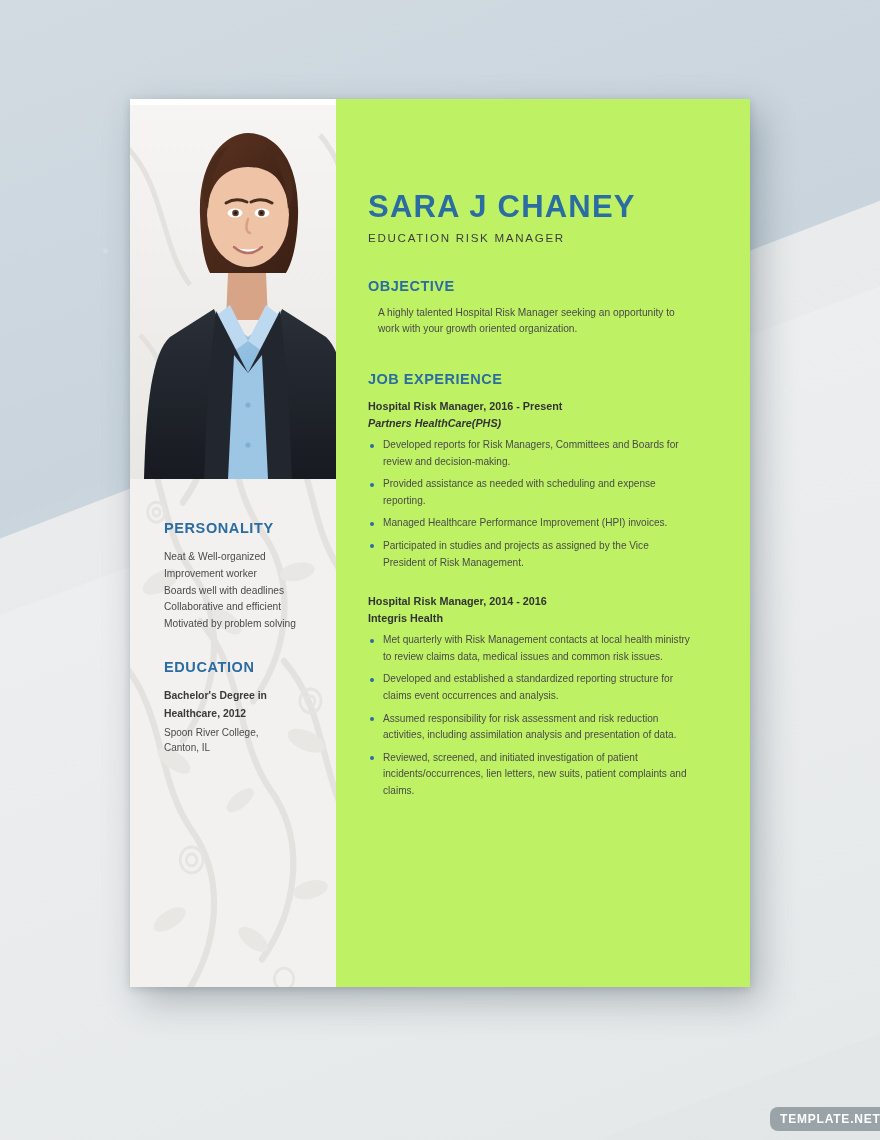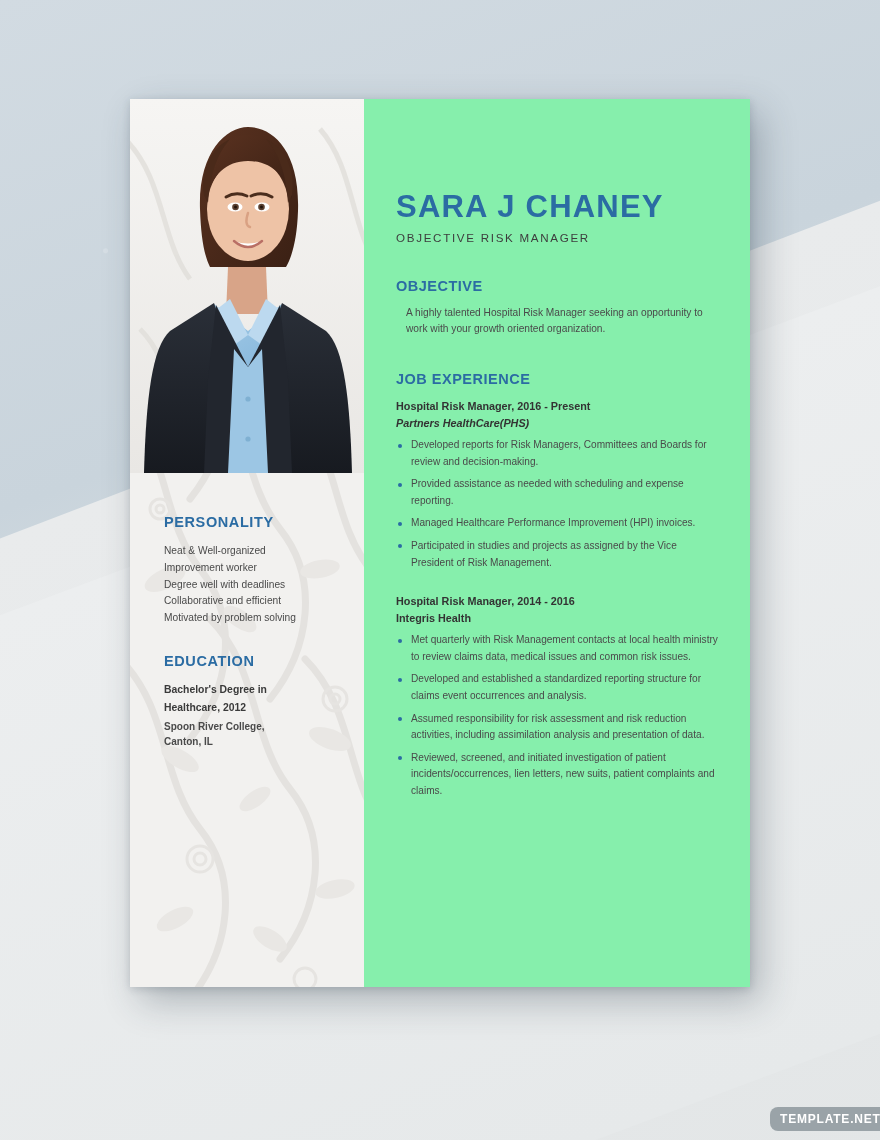--- a/index.html
+++ b/index.html
@@ -71,24 +71,25 @@
     width: 620px;
     height: 888px;
     background: #ffffff;
     box-shadow: 10px 14px 34px rgba(40,55,70,0.30), 0 2px 8px rgba(40,55,70,0.18);
     display: flex;
     overflow: hidden;
   }
 
   
   .left-col {
-    width: 234px;
+    width: 206px;
     background: #f1f0ee;
     position: relative;
     flex: none;
+    margin-top: 6px;
   }
   .floral {
     position: absolute;
     inset: 0;
     background-color: #f2f1ef;
     opacity: 1;
   }
   .floral svg { display: block; width: 100%; height: 100%; }
 
   .photo {
@@ -124,27 +125,26 @@
     color: #3a3a3a;
     font-size: 10.4px;
     line-height: 15.5px;
     font-weight: bold;
     margin-bottom: 3px;
   }
   .edu-sub {
     color: #4a4a4a;
     font-size: 10px;
     line-height: 15px;
-    font-weight: bold;
   }
 
   
   .right-col {
     flex: 1;
-    background: #86efac;
+    background: #bef264;
     position: relative;
     padding: 12px;
   }
   .right-inner {
     position: absolute;
     left: 32px;
     top: 90px;
     right: 26px;
   }
   .name {
@@ -352,39 +352,39 @@
           <circle cx="118" cy="340" r="2.6" fill="#7fb0d2"></circle>
         </g>
       </svg>
     </div>
 
     <div class="left-content">
 
       <div class="sec-title-left">PERSONALITY</div>
       <div class="left-line">Neat &amp; Well-organized</div>
       <div class="left-line">Improvement worker</div>
-      <div class="left-line">Degree well with deadlines</div>
+      <div class="left-line">Boards well with deadlines</div>
       <div class="left-line">Collaborative and efficient</div>
       <div class="left-line">Motivated by problem solving</div>
 
       <div class="block-gap"></div>
 
       <div class="sec-title-left">EDUCATION</div>
       <div class="edu-strong">Bachelor's Degree in</div>
       <div class="edu-strong">Healthcare, 2012</div>
       <div class="edu-sub">Spoon River College,</div>
       <div class="edu-sub">Canton, IL</div>
     </div>
   </div>
 
   <div class="right-col">
     <div class="right-inner">
 
       <h1 class="name">SARA J CHANEY</h1>
-      <div class="role">OBJECTIVE RISK MANAGER</div>
+      <div class="role">EDUCATION RISK MANAGER</div>
 
       <div class="sec-title">OBJECTIVE</div>
       <p class="para">A highly talented Hospital Risk Manager seeking an opportunity to work with your growth oriented organization.</p>
 
       <div class="sec-title">JOB EXPERIENCE</div>
 
       <div>
         <div class="job-head">Hospital Risk Manager, 2016 - Present</div>
         <div class="job-head" style="margin-top:-6px;font-style:italic;">Partners HealthCare(PHS)</div>
         <ul class="bullets">

